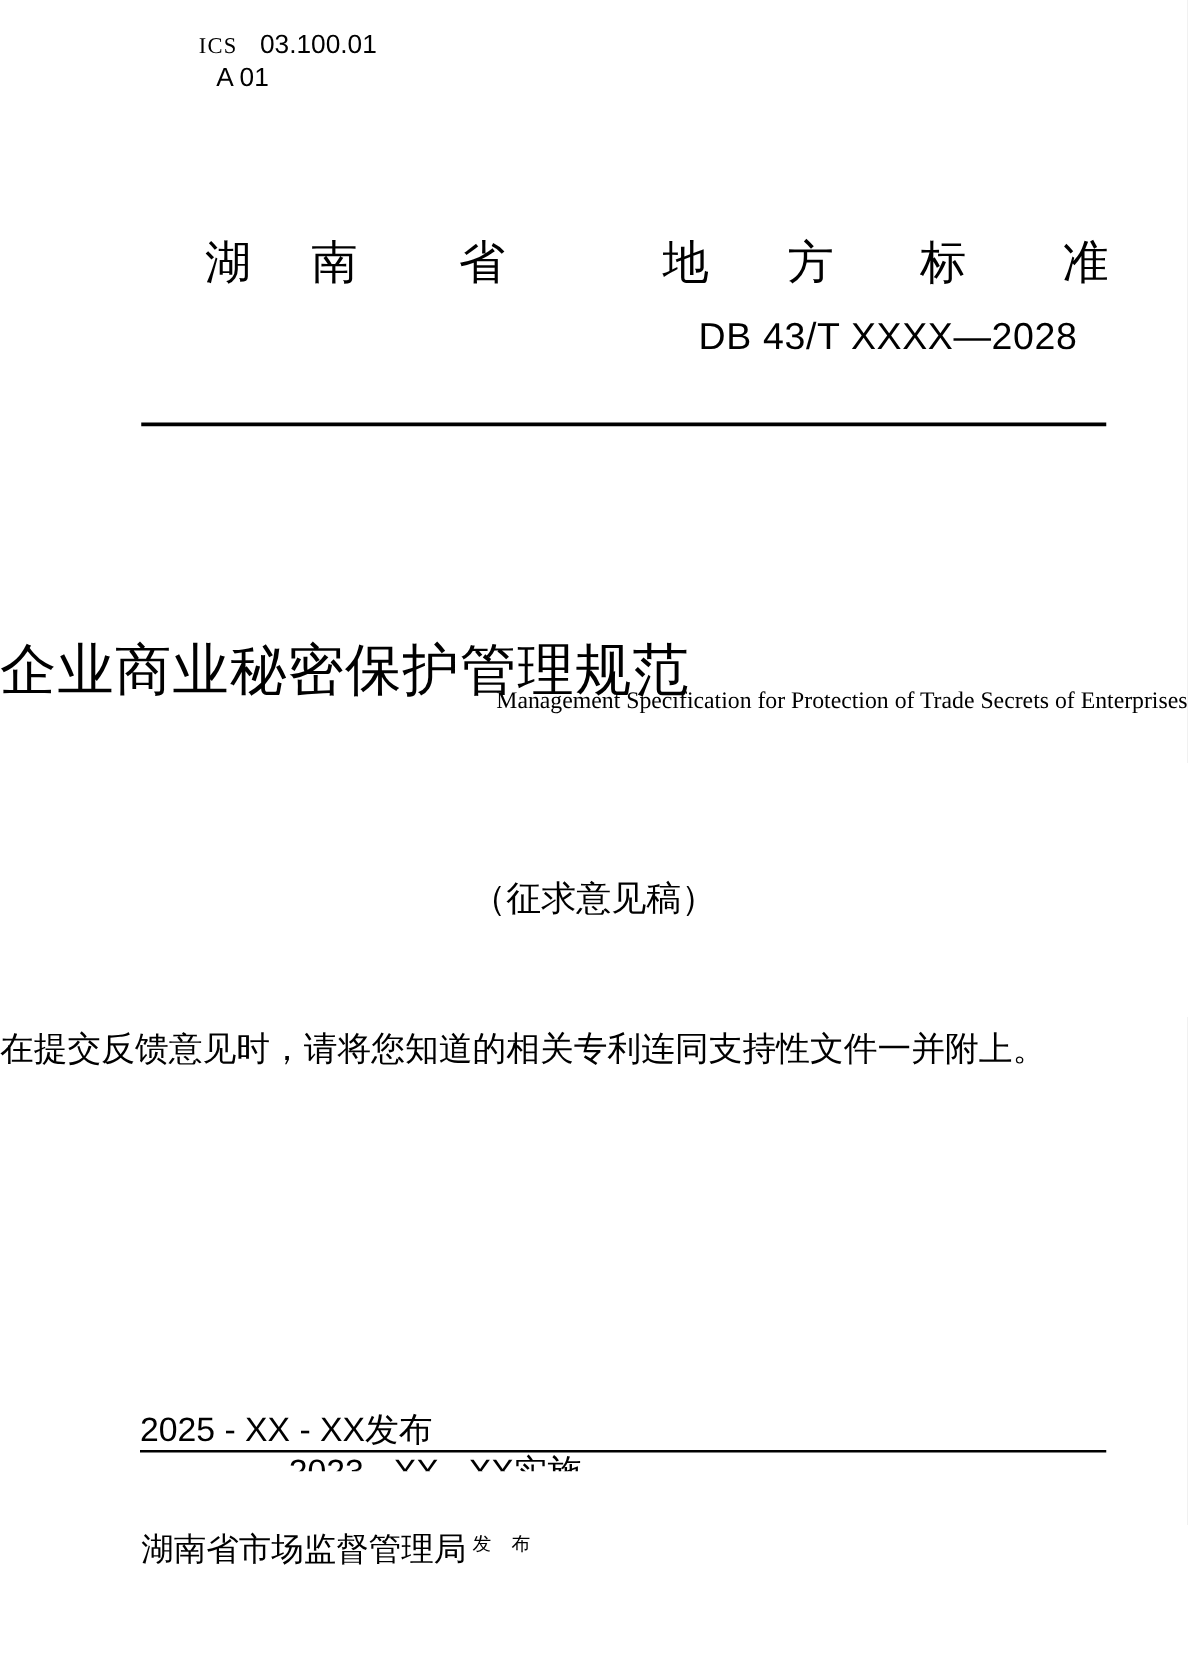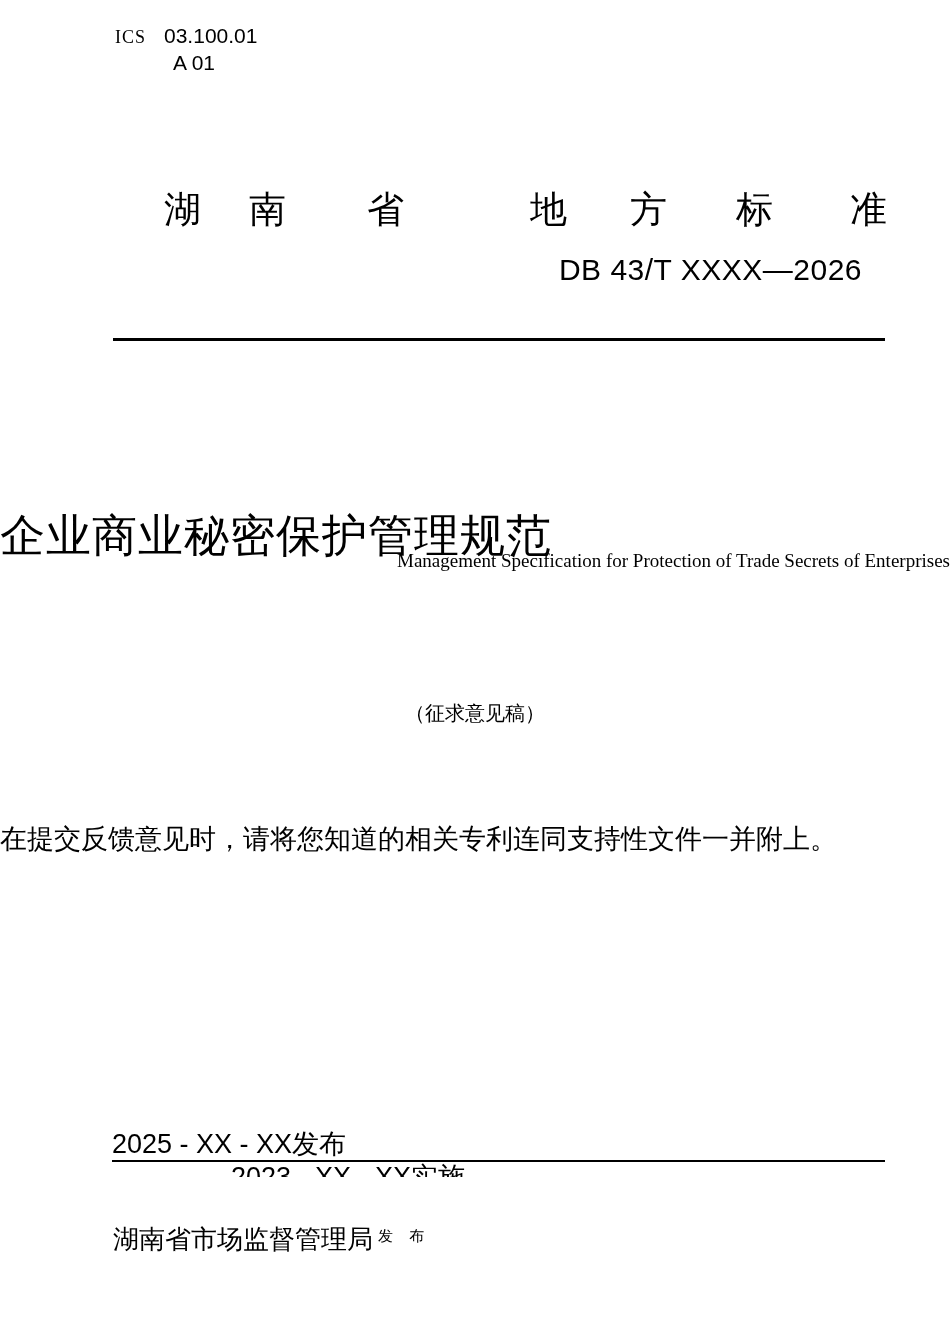--- a/index.html
+++ b/index.html
@@ -9,21 +9,21 @@
     height: 1344px;
     margin: 0 auto;
     background: #ffffff;
     overflow: hidden;
     color: #000;
     font-family: "Liberation Sans", sans-serif;
   }
 
   
   .ics-block { position: absolute; left: 115px; top: 24px; }
-  .ics-row { display: flex; align-items: baseline; }
+  .ics-row { display: flex; align-items: baseline; margin-left: 44px; }
   .ics-label {
     font-family: "Liberation Serif", serif;
     font-size: 18px; letter-spacing: 1px;
   }
   .ics-code {
     font-family: Liberation Sans, sans-serif;
     font-size: 21px; margin-left: 18px;
   }
   .doc-class {
     font-family: "Liberation Sans", sans-serif;
@@ -81,21 +81,21 @@
     line-height: 1; z-index: 1;
     font-family: "Liberation Sans", sans-serif;
   }
   .title-en {
     position: absolute; left: 0; width: 100%; top: 551px;
     text-align: right; font-size: 19px; line-height: 1.1; z-index: 2;
     font-family: "Liberation Serif", serif;
   }
   .draft-stage {
     position: absolute; left: 0; width: 100%; top: 700px;
-    text-align: center; font-size: 20px;
+    text-align: center; font-size: 28px;
     font-family: "Liberation Serif", serif;
   }
 
   
   .patent-note {
     position: absolute; left: 0; width: 100%; top: 821px;
     text-align: left; font-size: 27px;
     font-family: "Liberation Serif", serif;
   }
 
@@ -142,21 +142,21 @@
       <span class="banner-char">湖</span>
       <span class="banner-char">南</span>
       <span class="banner-char">省</span>
       <span class="banner-char">地</span>
       <span class="banner-char">方</span>
       <span class="banner-char">标</span>
       <span class="banner-char">准</span>
     </div>
   </div>
 
-  <div class="std-number">DB 43/T XXXX—2026</div>
+  <div class="std-number">DB 43/T XXXX—2028</div>
 
   <div class="rule-top"></div>
 
   <div class="title-cn">企业商业秘密保护管理规范</div>
   <div class="title-en">Management Specification for Protection of Trade Secrets of Enterprises</div>
   <div class="draft-stage">（征求意见稿）</div>
 
   <div class="patent-note">在提交反馈意见时，请将您知道的相关专利连同支持性文件一并附上。</div>
 
   <div class="issue-date">2025 - XX - XX发布</div>

